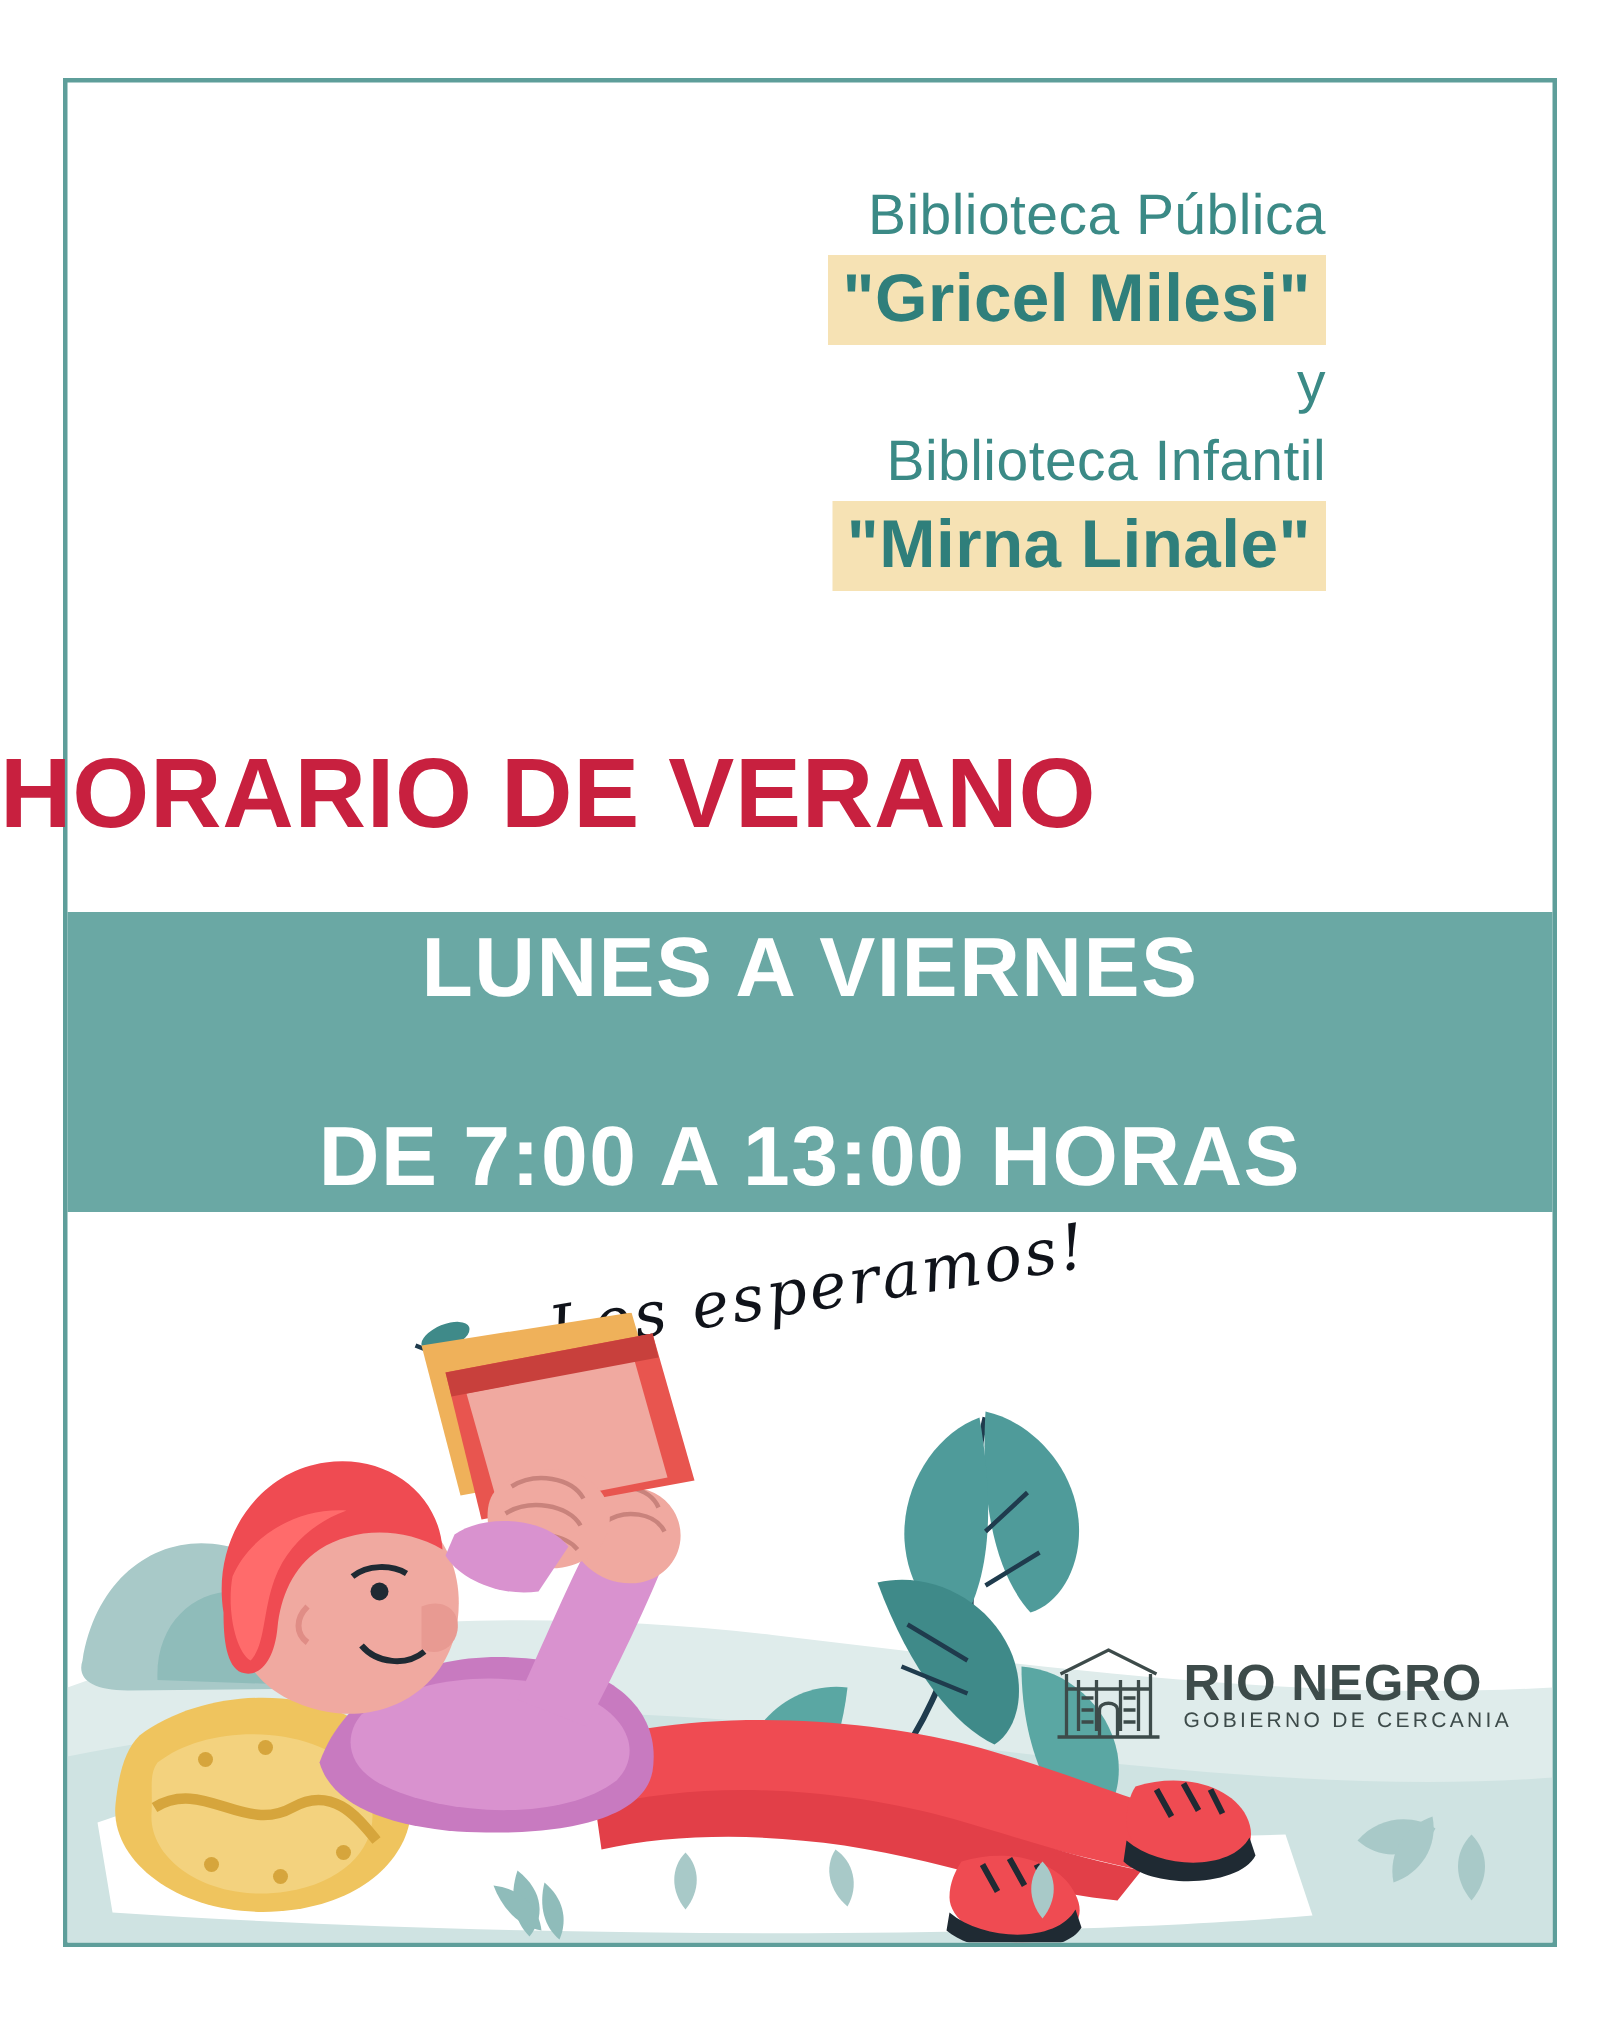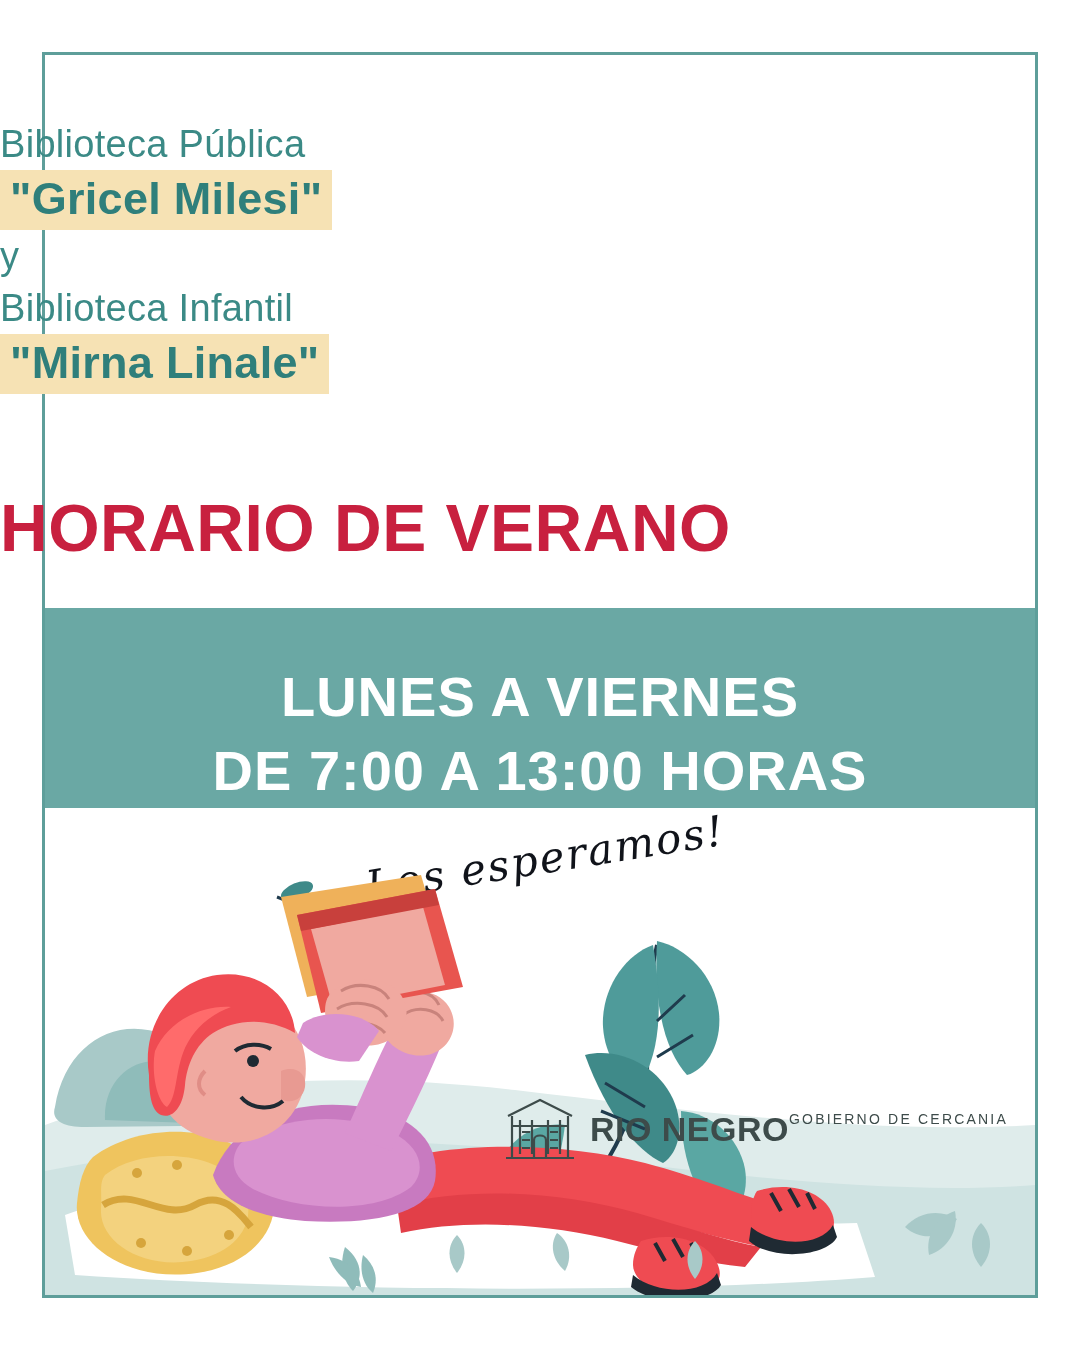--- a/index.html
+++ b/index.html
@@ -31,21 +31,21 @@
     box-sizing: border-box;
     pointer-events: none;
   }
 
   
   .header {
     position: absolute;
     left: 0;
     top: 118px;
     width: 884px;
-    text-align: left;
+    text-align: right;
   }
   .hline {
     font-size: 45px;
     line-height: 58px;
     color: #2f7f7b;
     font-weight: bold;
     letter-spacing: 0.3px;
   }
   .hline.small {
     font-size: 38px;
@@ -76,21 +76,21 @@
   .band {
     position: absolute;
     left: 45px;
     top: 608px;
     width: 990px;
     height: 200px;
     background: #6aa8a4;
     display: flex;
     flex-direction: column;
     align-items: center;
-    justify-content: flex-end;
+    justify-content: space-between;
     box-sizing: border-box;
   }
   .band-line {
     color: #ffffff;
     font-size: 56px;
     font-weight: bold;
     line-height: 74px;
     letter-spacing: 1px;
     text-align: center;
   }
@@ -125,21 +125,21 @@
     position: absolute;
     right: 72px;
     bottom: 188px;
     display: flex;
     align-items: center;
     gap: 14px;
   }
   .logo-mark { width: 72px; height: 66px; }
   .logo-text {
     display: flex;
-    flex-direction: row;
+    flex-direction: column;
     line-height: 1;
   }
   .logo-title {
     font-size: 34px;
     font-weight: bold;
     color: #3d4b4a;
     letter-spacing: 0.5px;
   }
   .logo-sub {
     margin-top: 0;

